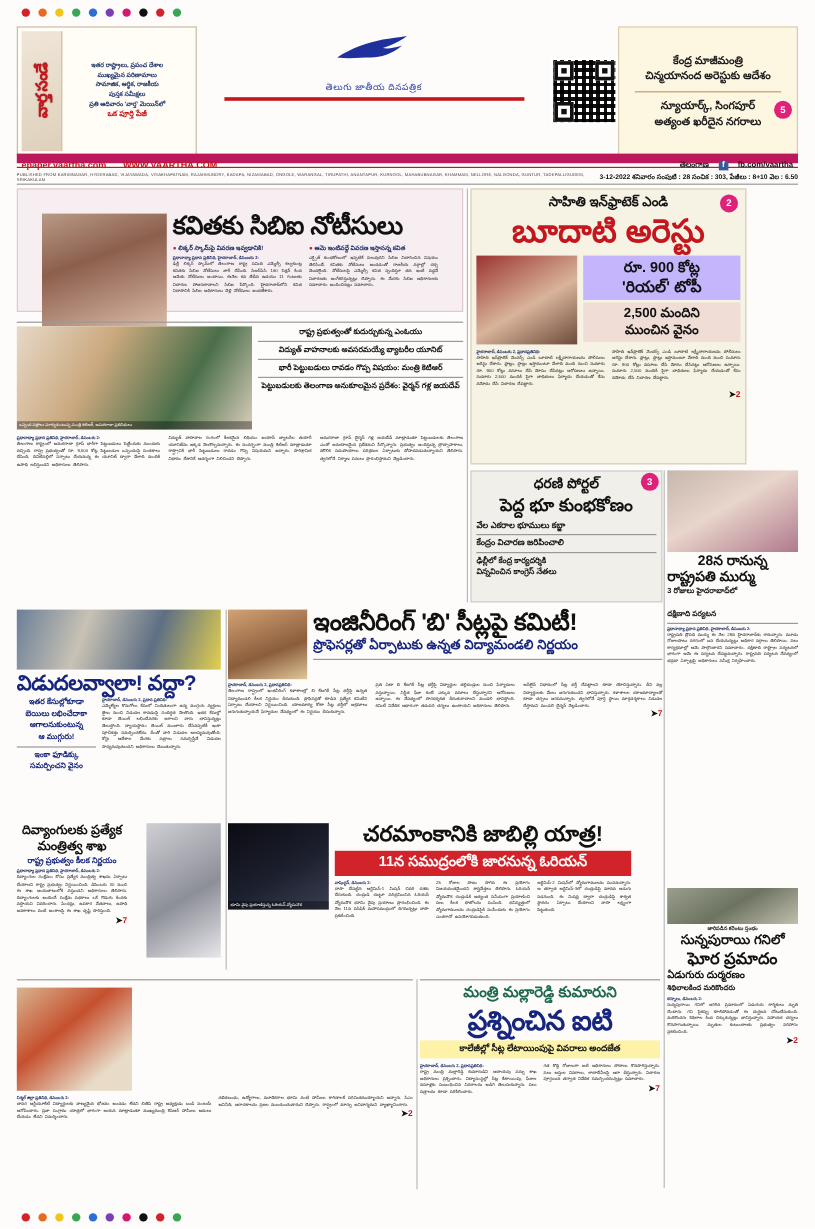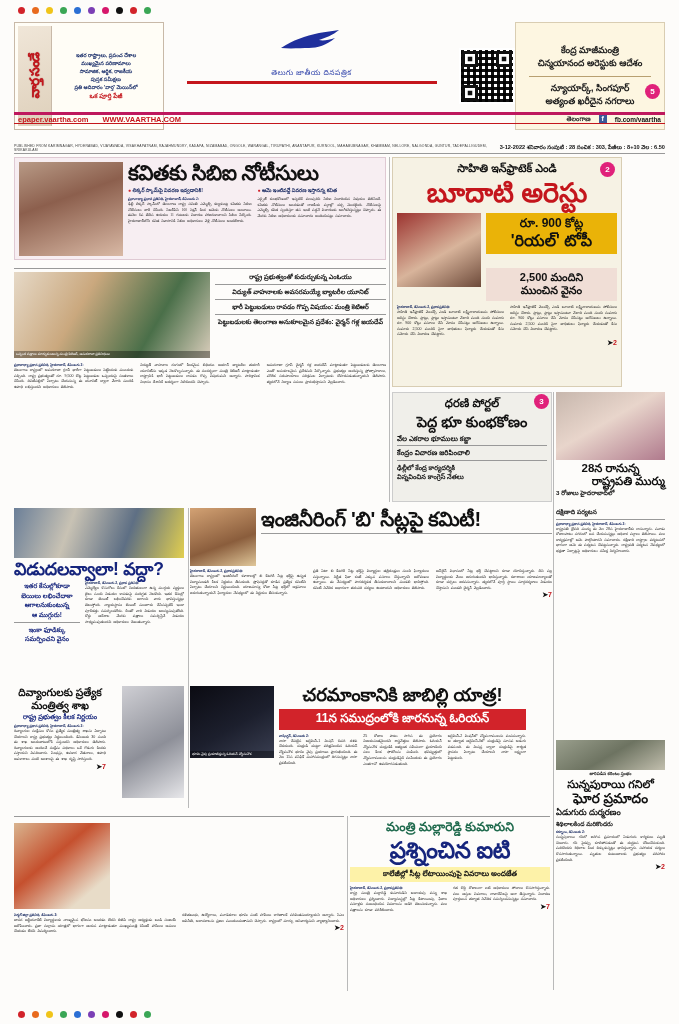--- a/index.html
+++ b/index.html
@@ -98,24 +98,24 @@
   .mh-box .sep { width: 86%; height: 1px; background: #b8a071; margin: 5px 0; }
   .mh-pagebadge {
     position: absolute; right: 4px; bottom: 30px;
     width: 15px; height: 15px; border-radius: 50%;
     background: #e0217a; color:#fff; font-size: 8px; font-weight: bold;
     display: flex; align-items: center; justify-content: center;
   }
 
   
   .linksbar {
-    position: absolute; left: 14px; top: 112px; width: 651px; height: 12px;
+    position: absolute; left: 14px; top: 128px; width: 651px; height: 12px;
     display: flex; align-items: center; justify-content: space-between;
     font-size: 7.5px; font-weight: bold; color: #c4161c;
-    border-top: 3px solid #be185d; border-bottom: 1px solid #c4161c;
+    border-top: 8px solid #be185d; border-bottom: 1px solid #c4161c;
     padding: 0 4px;
   }
   .linksbar .l { display: flex; gap: 14px; }
   .linksbar .r { display: flex; gap: 8px; align-items: center; color:#222; }
   .fbicon { display:inline-block; width:8px;height:8px;background:#3b5998;color:#fff;font-size:7px;
             text-align:center;line-height:8px;font-weight:bold; }
 
   
   .imprint {
     position: absolute; left: 14px; top: 143px; width: 651px; height: 11px;
@@ -240,21 +240,21 @@
       <span class="fbicon">f</span>
       <span style="font-size:6.5px;color:#111">fb.com/vaartha</span>
     </div>
   </div>
 
   <div class="imprint">
     <div class="cities">PUBLISHED FROM KARIMNAGAR, HYDERABAD, VIJAYAWADA, VISAKHAPATNAM, RAJAHMUNDRY, KADAPA, NIZAMABAD, ONGOLE, WARANGAL, TIRUPATHI, ANANTAPUR, KURNOOL, MAHABUBNAGAR, KHAMMAM, NELLORE, NALGONDA, GUNTUR, TADEPALLIGUDEM, SRIKAKULAM</div>
     <div class="issue">3-12-2022 శనివారం సంపుటి : 28 సంచిక : 303,  పేజీలు : 8+10 వెల : 6.50</div>
   </div>
 
-  <div class="blk tint-pink" style="left:14px;top:157px;width:372px;height:103px;border:1px solid #dfc9d3;padding:4px;font-family:Liberation Serif, serif;">
+  <div class="blk tint-pink" style="left:14px;top:157px;width:372px;height:103px;border:1px solid #dfc9d3;padding:20px;">
     <div style="display:flex;gap:5px;height:100%;">
       <div class="photo ph-kavitha" style="width:104px;height:94px;flex:0 0 104px;"></div>
       <div style="flex:1;display:flex;flex-direction:column;">
         <div class="hl-black" style="font-size:21px;line-height:1.05;letter-spacing:-.4px;">కవితకు సిబిఐ నోటీసులు</div>
         <div style="display:flex;gap:6px;margin:3px 0 2px;">
           <div style="flex:1;font-size:5.2px;font-weight:bold;color:#11235c;">
             <span style="color:#d2232a;">●</span> <span>లిక్కర్ స్కామ్‌పై వివరణ ఇవ్వడానికి!</span>
           </div>
           <div style="flex:1;font-size:5.2px;font-weight:bold;color:#11235c;">
             <span style="color:#d2232a;">●</span> <span>ఆమె ఇంటివద్దే వివరణ ఇస్తానన్న కవిత</span>
@@ -272,25 +272,25 @@
       </div>
     </div>
   </div>
 
   <div class="blk tint-cream" style="left:392px;top:157px;width:230px;height:230px;border:1px solid #d8cdb3;padding:4px;">
     <div class="kicker" style="font-size:11px;">సాహితి ఇన్‌ఫ్రాటెక్ ఎండి</div>
     <div class="hl-red" style="font-size:27px;text-align:center;line-height:1.1;margin-top:2px;">బూదాటి అరెస్టు</div>
     <div style="display:flex;gap:5px;margin-top:4px;">
       <div class="photo ph-budati" style="width:84px;height:74px;flex:0 0 84px;"></div>
       <div style="flex:1;">
-        <div style="background:#eab308;padding:3px 2px;text-align:center;">
+        <div style="background:#c4b5fd;padding:3px 2px;text-align:center;">
           <div class="hl-black" style="font-size:12px;line-height:1.25;">రూ. 900 కోట్ల</div>
-          <div class="hl-black" style="font-size:16px;line-height:1.25;">'రియల్' టోపీ</div>
-        </div>
-        <div style="background:#f0ded6;padding:3px 2px;text-align:center;margin-top:14px;">
+          <div class="hl-black" style="font-size:13px;line-height:1.25;">'రియల్' టోపీ</div>
+        </div>
+        <div style="background:#f0ded6;padding:3px 2px;text-align:center;margin-top:2px;">
           <div class="hl-black" style="font-size:11px;line-height:1.25;">2,500 మందిని</div>
           <div class="hl-black" style="font-size:11px;line-height:1.25;">ముంచిన వైనం</div>
         </div>
       </div>
     </div>
     <div style="display:flex;gap:6px;margin-top:4px;">
       <div style="flex:1;">
         <div style="font-size:3.4px;font-weight:bold;color:#11235c;">హైదరాబాద్, డిసెంబరు 2, ప్రధానప్రతినిధి:</div>
         <div class="body-lines">సాహితి ఇన్‌ఫ్రాటెక్ వెంచర్స్ ఎండి బూదాటి లక్ష్మీనారాయణను పోలీసులు అరెస్టు చేశారు. ప్లాట్లు, ఫ్లాట్లు ఇస్తామంటూ వేలాది మంది నుంచి సుమారు రూ. 900 కోట్లు వసూలు చేసి మోసం చేసినట్లు ఆరోపణలు ఉన్నాయి. సుమారు 2,500 మందికి పైగా బాధితులు ఫిర్యాదు చేయడంతో కేసు నమోదు చేసి విచారణ చేపట్టారు.</div>
       </div>
@@ -346,21 +346,21 @@
     <div class="subhead" style="font-size:7px;">కేంద్రం విచారణ జరిపించాలి</div>
     <div class="rule-thin" style="margin:2px 0;"></div>
     <div class="subhead" style="font-size:6.6px;">ఢిల్లీలో కేంద్ర కార్యదర్శికి</div>
     <div class="subhead" style="font-size:6.6px;">విన్నవించిన కాంగ్రెస్ నేతలు</div>
   </div>
   <div class="mh-pagebadge" style="left:534px;top:394px;">3</div>
 
   <div class="blk" style="left:556px;top:392px;width:109px;height:110px;">
     <div class="photo ph-murmu" style="width:109px;height:68px;"></div>
     <div class="hl-black" style="font-size:11.5px;text-align:center;line-height:1.15;margin-top:2px;">28న రానున్న</div>
-    <div class="hl-black" style="font-size:11.5px;text-align:right;line-height:1.15;">రాష్ట్రపతి ముర్ము</div>
+    <div class="hl-black" style="font-size:11.5px;text-align:left;line-height:1.15;">రాష్ట్రపతి ముర్ము</div>
     <div class="subhead" style="font-size:6.2px;margin-top:1px;">3 రోజులు హైదరాబాద్‌లో</div>
   </div>
 
   <div class="blk" style="left:14px;top:508px;width:170px;height:172px;">
     <div class="photo ph-three" style="width:170px;height:50px;"></div>
     <div class="hl-blue" style="font-size:17.5px;line-height:1.1;margin-top:2px;letter-spacing:-.3px;">విడుదలవ్వాలా! వద్దా?</div>
     <div style="display:flex;gap:5px;margin-top:2px;">
       <div style="flex:0 0 66px;text-align:center;">
         <div class="hl-blue" style="font-size:6.4px;line-height:1.5;">ఇతర కేసుల్లోకూడా</div>
         <div class="hl-blue" style="font-size:6.4px;line-height:1.5;">బెయిలు లభించేదాకా</div>
@@ -375,20 +375,21 @@
         <div class="body-lines">ఎమ్మెల్యేల కొనుగోలు కేసులో నిందితులుగా ఉన్న ముగ్గురు వ్యక్తులు జైలు నుంచి విడుదల కావడంపై సందిగ్ధత నెలకొంది. ఇతర కేసుల్లో కూడా బెయిల్ లభించేవరకు ఆగాలని వారు భావిస్తున్నట్లు తెలుస్తోంది. న్యాయస్థానం బెయిల్ మంజూరు చేసినప్పటికీ ఇంకా పూచీకత్తు సమర్పించలేదు. దీంతో వారి విడుదల ఆలస్యమవుతోంది. కోర్టు ఆదేశాల మేరకు పత్రాలు సమర్పిస్తేనే విడుదల సాధ్యమవుతుందని అధికారులు చెబుతున్నారు.</div>
       </div>
     </div>
   </div>
 
   <div class="blk" style="left:190px;top:508px;width:362px;height:172px;">
     <div style="display:flex;gap:5px;">
       <div class="photo ph-priest" style="width:66px;height:58px;flex:0 0 66px;"></div>
       <div style="flex:1;">
         <div class="hl-black" style="font-size:20px;line-height:1.1;letter-spacing:-.3px;">ఇంజినీరింగ్ 'బి' సీట్లపై కమిటీ!</div>
+        <div class="hl-blue" style="font-size:11px;line-height:1.25;margin-top:2px;">ప్రొఫెసర్లతో ఏర్పాటుకు ఉన్నత విద్యామండలి నిర్ణయం</div>
         <div class="rule-thin" style="margin:3px 0 2px;"></div>
       </div>
     </div>
     <div style="display:flex;gap:7px;margin-top:3px;">
       <div style="flex:1;">
         <div style="font-size:3.4px;font-weight:bold;color:#11235c;">హైదరాబాద్, డిసెంబరు 2, ప్రధానప్రతినిధి:</div>
         <div class="body-lines">తెలంగాణ రాష్ట్రంలో ఇంజినీరింగ్ కళాశాలల్లో బి కేటగిరీ సీట్ల భర్తీపై ఉన్నత విద్యామండలి కీలక నిర్ణయం తీసుకుంది. ప్రొఫెసర్లతో కూడిన ప్రత్యేక కమిటీని ఏర్పాటు చేయాలని నిర్ణయించింది. యాజమాన్య కోటా సీట్ల భర్తీలో అక్రమాలు జరుగుతున్నాయనే ఫిర్యాదుల నేపథ్యంలో ఈ నిర్ణయం తీసుకున్నారు.</div>
       </div>
       <div style="flex:1;">
         <div class="body-lines">ప్రతి ఏటా బి కేటగిరీ సీట్ల భర్తీపై విద్యార్థుల తల్లిదండ్రుల నుంచి ఫిర్యాదులు వస్తున్నాయి. నిర్ణీత ఫీజు కంటే ఎక్కువ వసూలు చేస్తున్నారని ఆరోపణలు ఉన్నాయి. ఈ నేపథ్యంలో పారదర్శకత తీసుకురావాలని మండలి భావిస్తోంది. కమిటీ నివేదిక ఆధారంగా తదుపరి చర్యలు ఉంటాయని అధికారులు తెలిపారు.</div>

